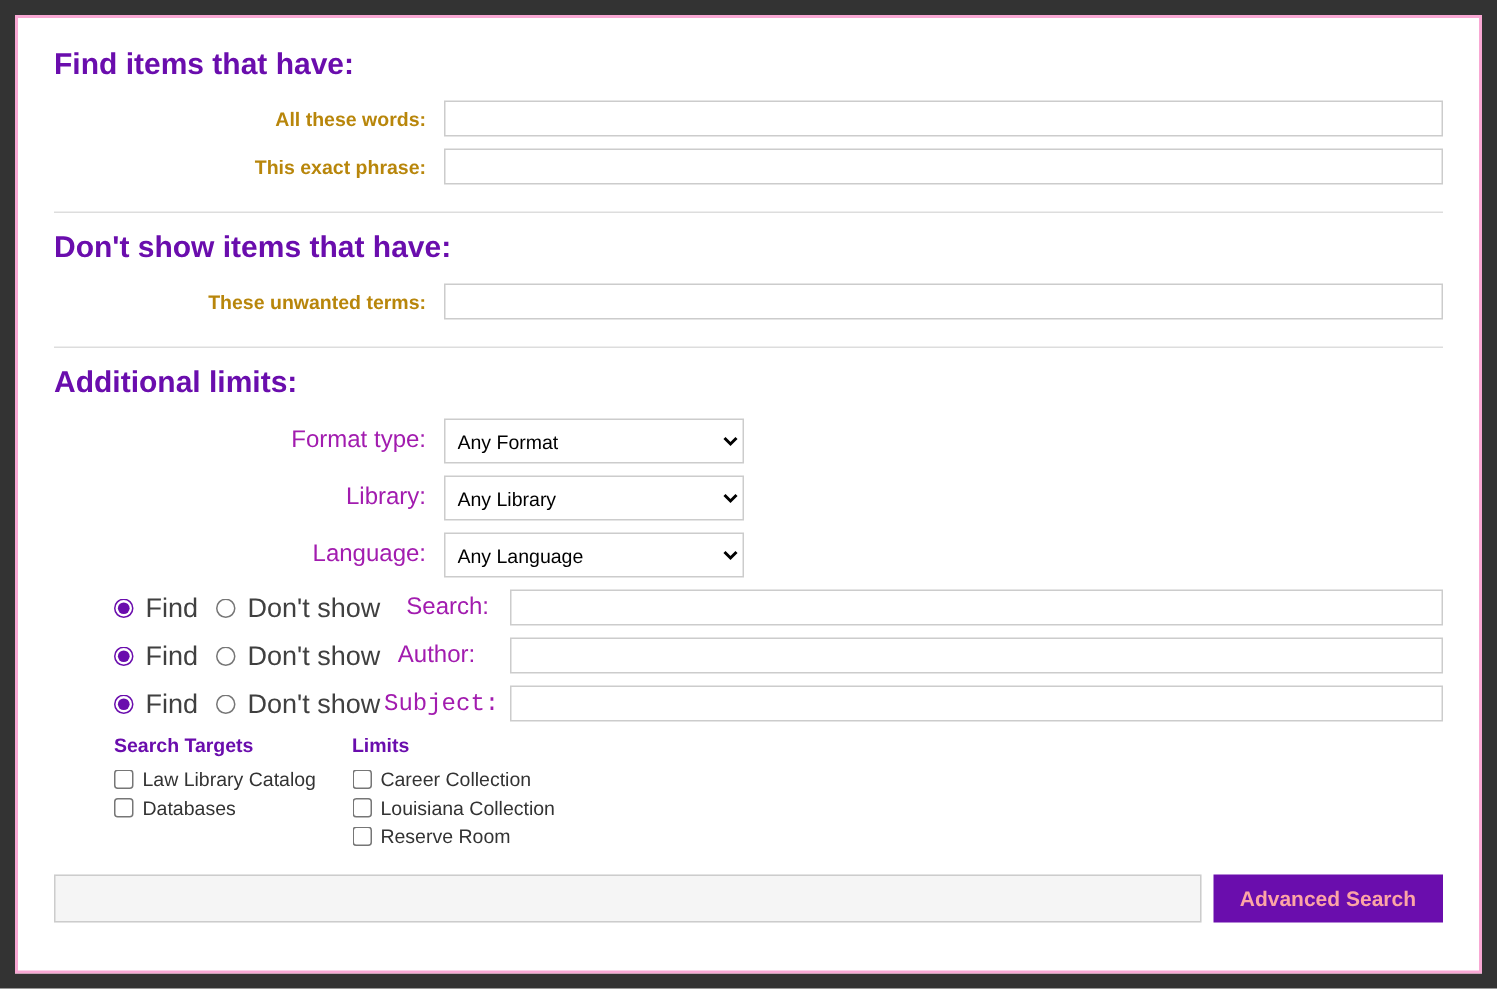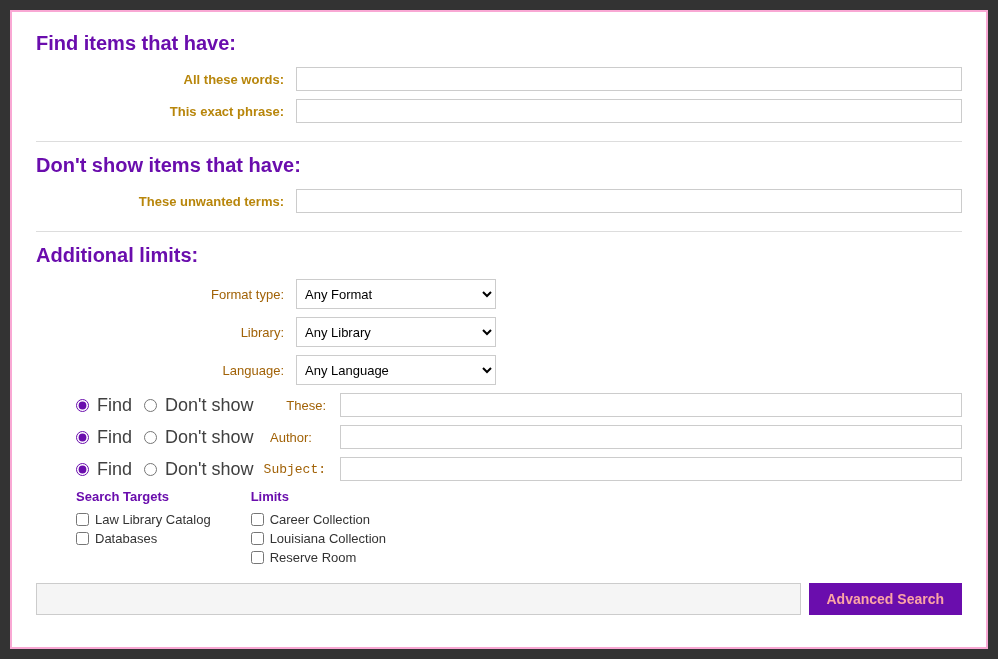--- a/index.html
+++ b/index.html
@@ -63,22 +63,22 @@
       font-size: 13px;
       padding: 2px 4px;
       background: #fff;
     }
     .additional-field-row {
       display: flex;
       align-items: center;
       margin-bottom: 8px;
     }
     .additional-label {
-      color: #a16207;
-      font-size: 13px;
+      color: #a21caf;
+      font-size: 16px;
       width: 260px;
       text-align: right;
       padding-right: 12px;
     }
     .radio-group-row {
       display: flex;
       align-items: center;
       margin-bottom: 8px;
     }
     .radio-col {
@@ -94,21 +94,21 @@
       margin-left: 4px;
     }
     .radio-input-col {
       display: flex;
       align-items: center;
       gap: 4px;
       flex: 1;
     }
     .target-limits-row {
       display: flex;
-      gap: 40px;
+      gap: 24px;
       padding-left: 40px;
     }
     .target-col, .limits-col {
       display: flex;
       flex-direction: column;
       gap: 4px;
     }
     .col-title {
       color: #6a0dad;
       font-weight: bold;
@@ -221,21 +221,21 @@
     </div>
 
     <div class="radio-group-row">
       <div class="radio-col">
         <input type="radio" name="title-radio" id="title-find" checked="" style="">
         <label class="radio-label-inline" for="title-find">Find</label>
         <input type="radio" name="title-radio" id="title-dontshow" style="margin-left: 8px;">
         <label class="radio-label-inline" for="title-dontshow">Don't show</label>
       </div>
       <div class="radio-input-col">
-        <label class="additional-label" style="width:80px;text-align:right;padding-right:10px;">These:</label>
+        <label class="additional-label" style="width:80px;text-align:right;padding-right:10px;">Search:</label>
         <input class="field-input" type="text" value="" style="">
       </div>
     </div>
 
     <div class="radio-group-row">
       <div class="radio-col">
         <input type="radio" name="author-radio" id="author-find" checked="" style="">
         <label class="radio-label-inline" for="author-find">Find</label>
         <input type="radio" name="author-radio" id="author-dontshow" style="margin-left: 8px;">
         <label class="radio-label-inline" for="author-dontshow">Don't show</label>

